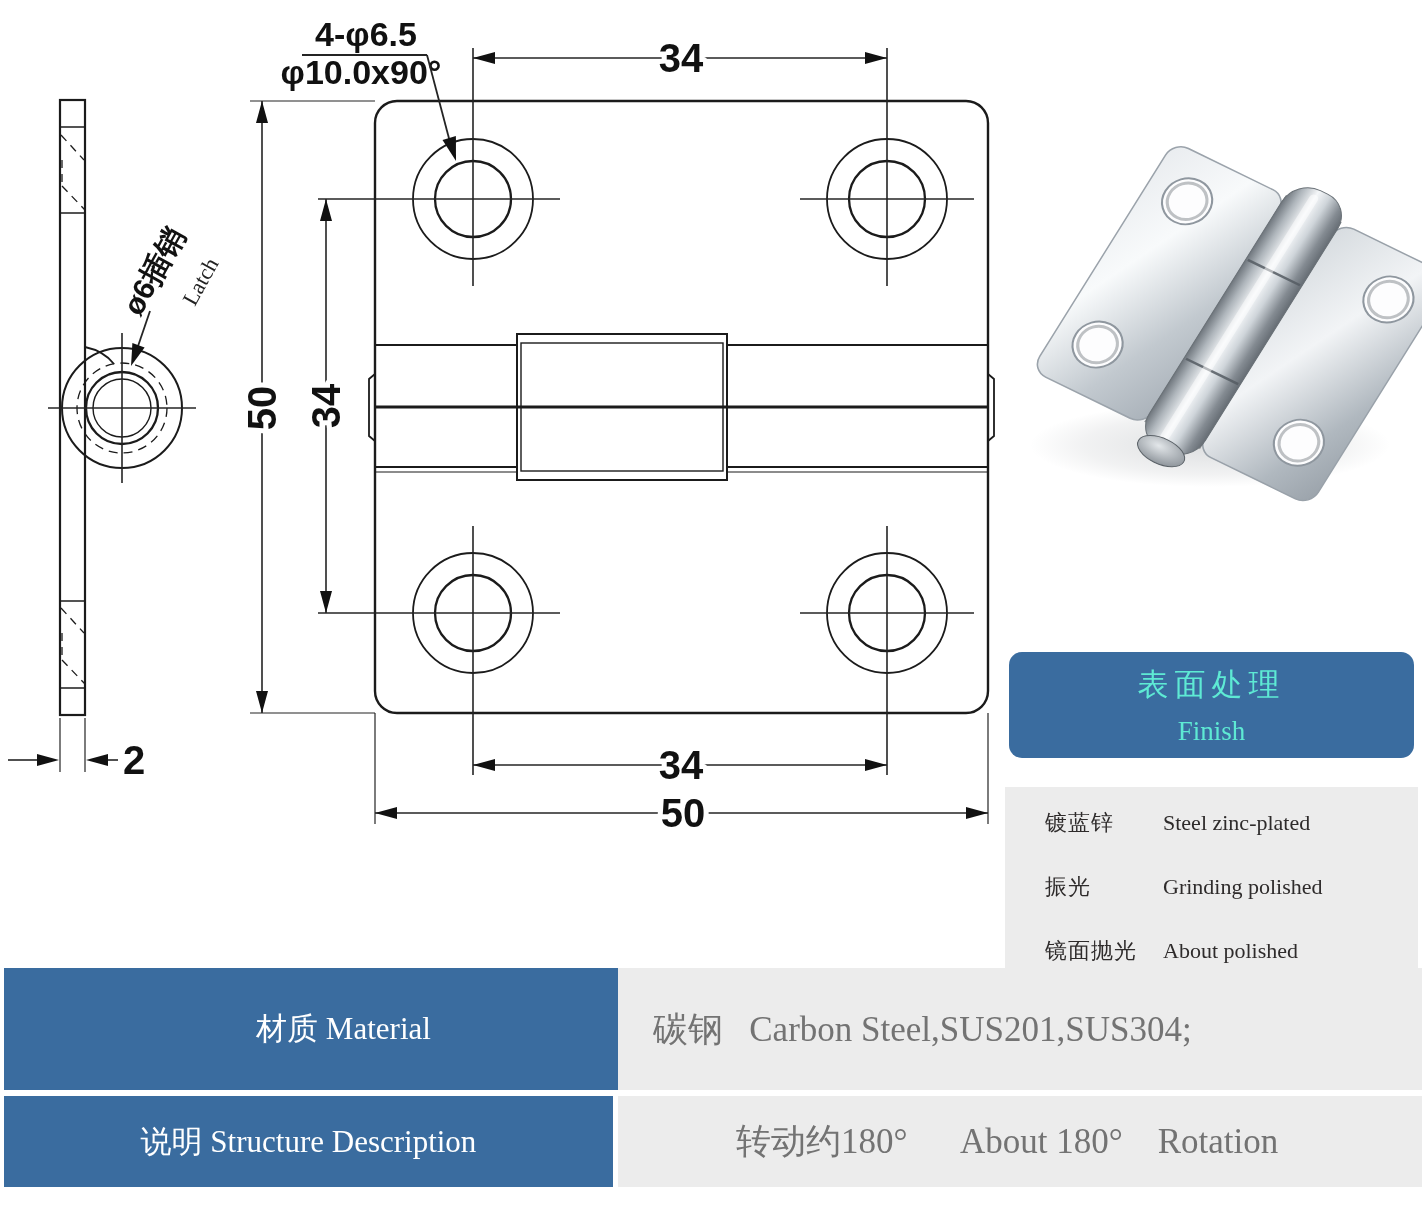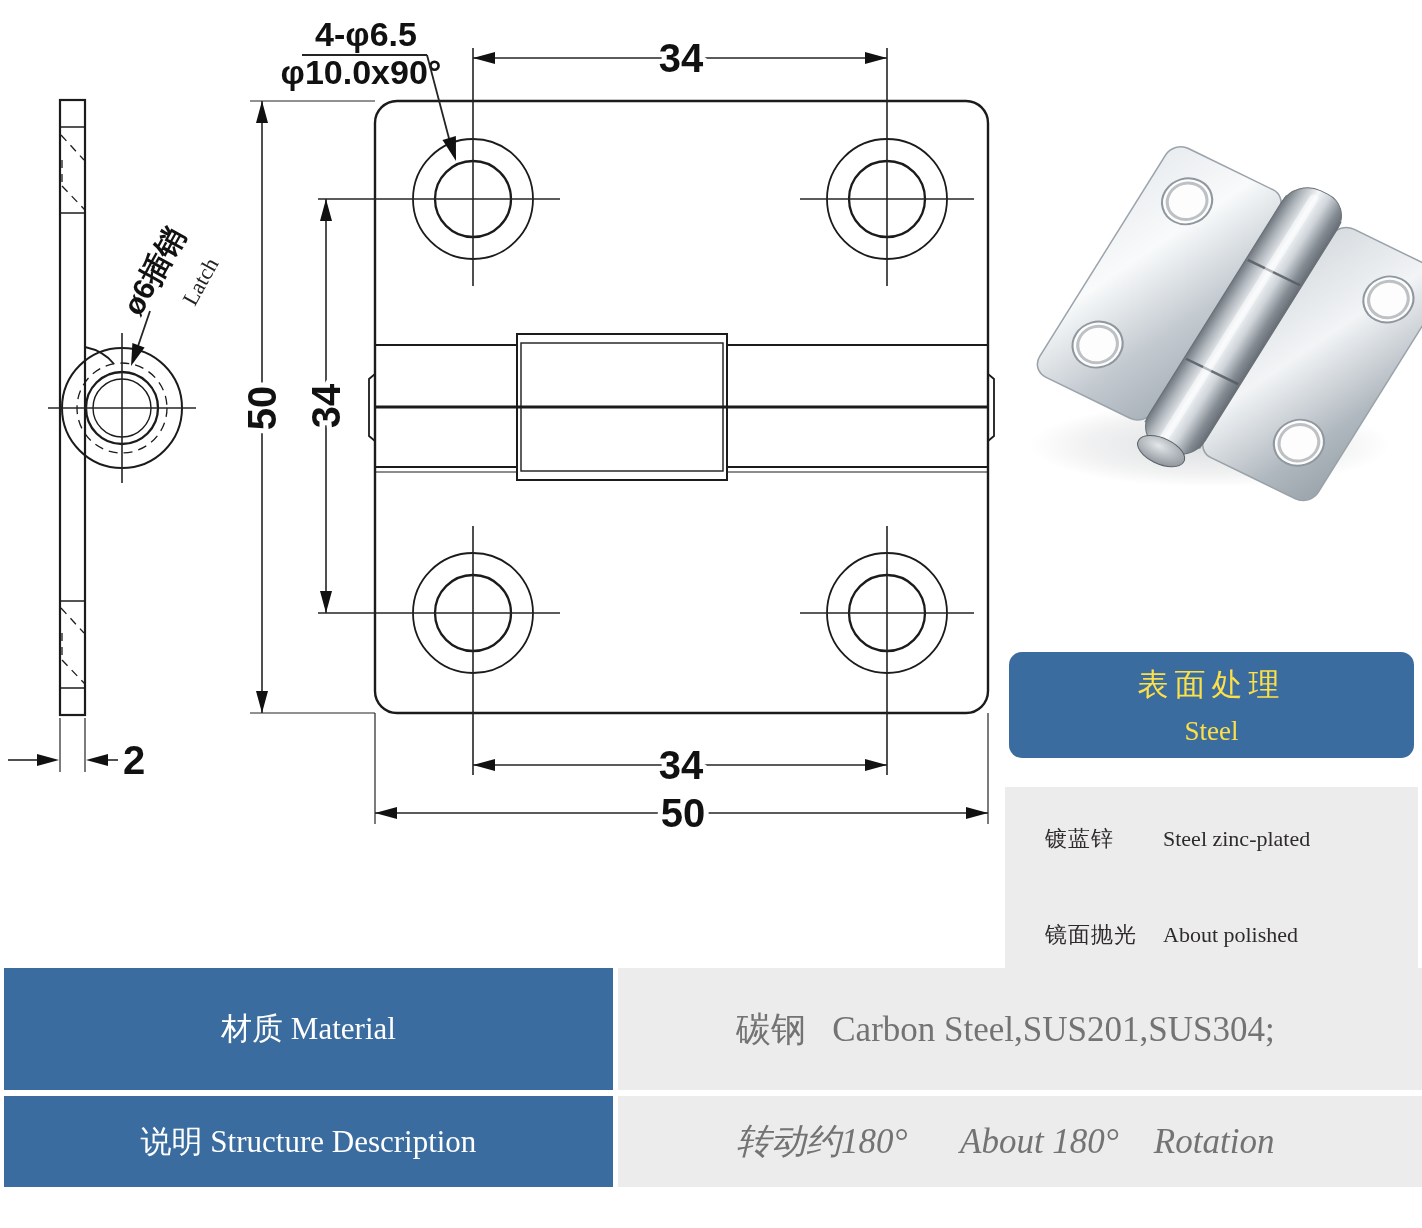--- a/index.html
+++ b/index.html
@@ -9,35 +9,35 @@
   .dimtxt{font-family:"Liberation Sans", sans-serif;font-weight:bold;font-size:40px;fill:#111;
           paint-order:stroke;stroke:#ffffff;stroke-width:10px;stroke-linejoin:round;}
   .calltxt{font-family:"Liberation Sans", sans-serif;font-weight:bold;font-size:34px;fill:#111;}
   .latchcn{font-family:"Liberation Sans", sans-serif;font-weight:bold;font-size:30px;fill:#111;}
   .latchen{font-family:"Liberation Serif", serif;font-size:22px;fill:#222;}
   .cadline{stroke:#1b1b1b;fill:none;}
   .thin{stroke:#242424;fill:none;}
   .arr{fill:#111;stroke:none;}
 
   .finish-header{position:absolute;left:1009px;top:652px;width:405px;height:106px;
-     border-radius:13px;color:#fde047;display:flex;flex-direction:column;align-items:center;
+     border-radius:13px;color:#5eead4;display:flex;flex-direction:column;align-items:center;
      justify-content:center;gap:10px;}
   .finish-title-cn{font-size:31px;letter-spacing:6px;}
   .finish-title-en{font-size:27px;}
   .finish-body{position:absolute;left:1005px;top:763px;width:413px;height:202px;
      display:flex;flex-direction:column;justify-content:space-around;padding:4px 0 6px 0;box-sizing:border-box;margin-top:24px;}
   .frow{display:flex;align-items:center;padding-left:40px;}
   .fcn{width:118px;font-size:22px;color:#2e2b2b;letter-spacing:1px;}
   .fen{font-size:22px;color:#2e2b2b;}
 
   .spec-label{position:absolute;left:4px;width:609px;color:#fff;display:flex;
      align-items:center;justify-content:center;font-size:31px;}
   .spec-value{position:absolute;left:618px;width:804px;color:#737373;display:flex;
      align-items:center;font-size:35px;padding-left:118px;box-sizing:border-box;white-space:pre;}
-  .row1{top:968px;height:122px;}
+  .row1{top:968px;height:122px;padding-left:35px;}
   .row2{top:1096px;height:91px;}
 </style>
 </head>
 <body>
 
 <div class="stage">
 
 <svg width="1422" height="1228" viewBox="0 0 1422 1228">
   <defs>
     <linearGradient id="gLeaf" x1="0" y1="0" x2="1" y2="1">
@@ -205,31 +205,35 @@
         <circle cx="112" cy="-84" r="19" fill="none" stroke="#70787f" stroke-width="3" opacity="0.45"></circle>
         <circle cx="112" cy="84" r="24" fill="#fdfdfe" stroke="#8f979f" stroke-width="2"></circle>
         <circle cx="112" cy="84" r="19" fill="none" stroke="#70787f" stroke-width="3" opacity="0.45"></circle>
       </g>
     </g>
   </g>
 </svg>
 
   <div class="finish-header" style="background:#3A6C9F;">
     <div class="finish-title-cn">表面处理</div>
-    <div class="finish-title-en">Steel</div>
+    <div class="finish-title-en">Finish</div>
   </div>
   <div class="finish-body" style="background:#ECECEC;">
     <div class="frow">
       <span class="fcn">镀蓝锌</span>
       <span class="fen">Steel zinc-plated</span>
     </div>
     <div class="frow">
+      <span class="fcn">振光</span>
+      <span class="fen">Grinding polished</span>
+    </div>
+    <div class="frow">
       <span class="fcn">镜面抛光</span>
       <span class="fen">About polished</span>
     </div>
   </div>
 
   <div class="spec-label row1" style="background:#3A6C9F;">材质 Material</div>
   <div class="spec-value row1" style="background:#ECECEC;">碳钢   Carbon Steel,SUS201,SUS304;</div>
   <div class="spec-label row2" style="background:#3A6C9F;">说明 Structure Description</div>
-  <div class="spec-value row2" style="background:#ECECEC;font-style:italic;">转动约180°      About 180°    Rotation</div>
+  <div class="spec-value row2" style="background:#ECECEC;">转动约180°      About 180°    Rotation</div>
 
 </div>
 
 </body></html>

